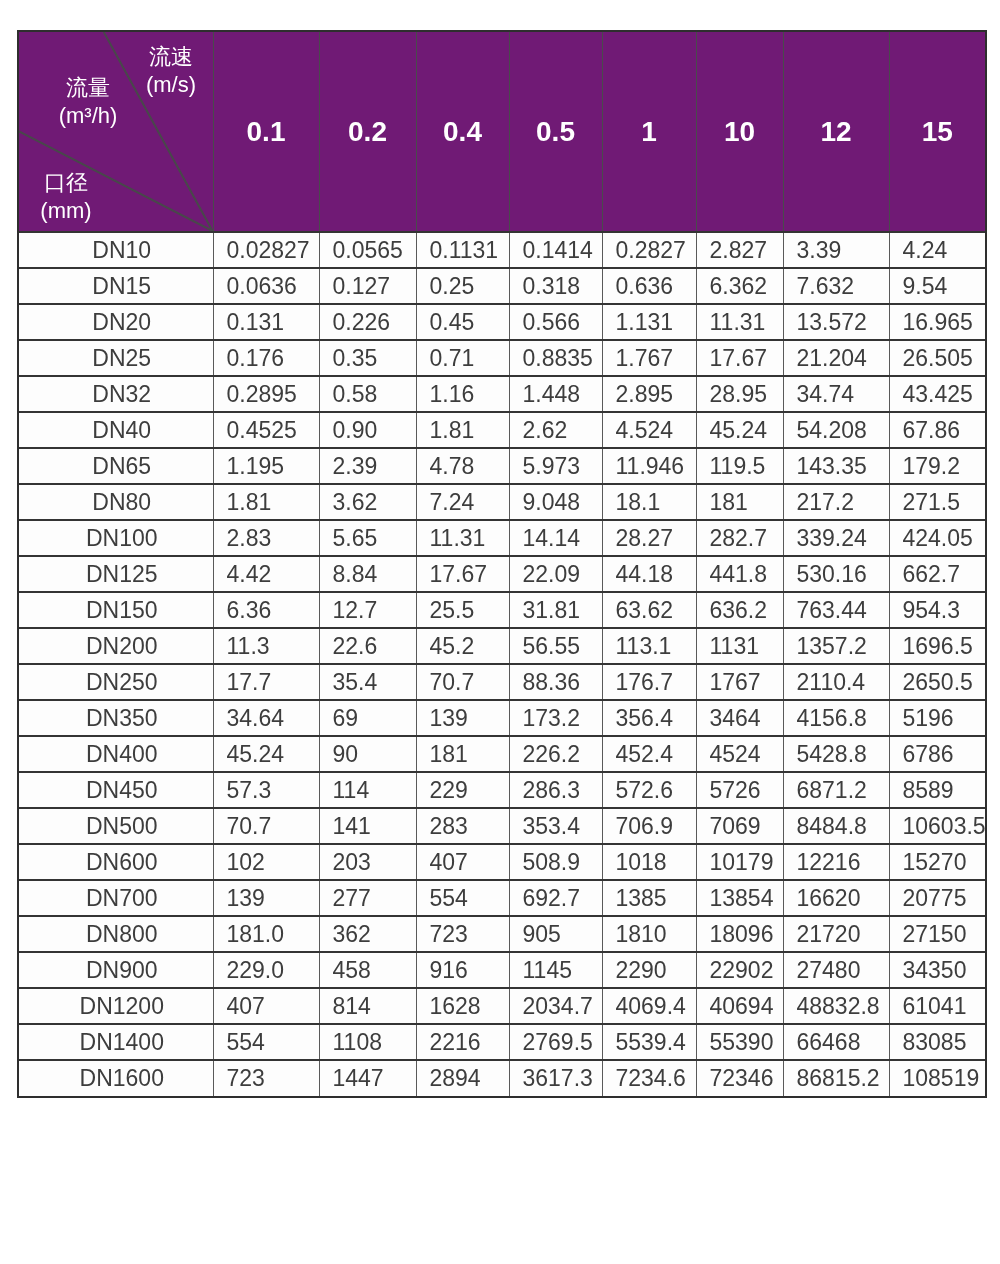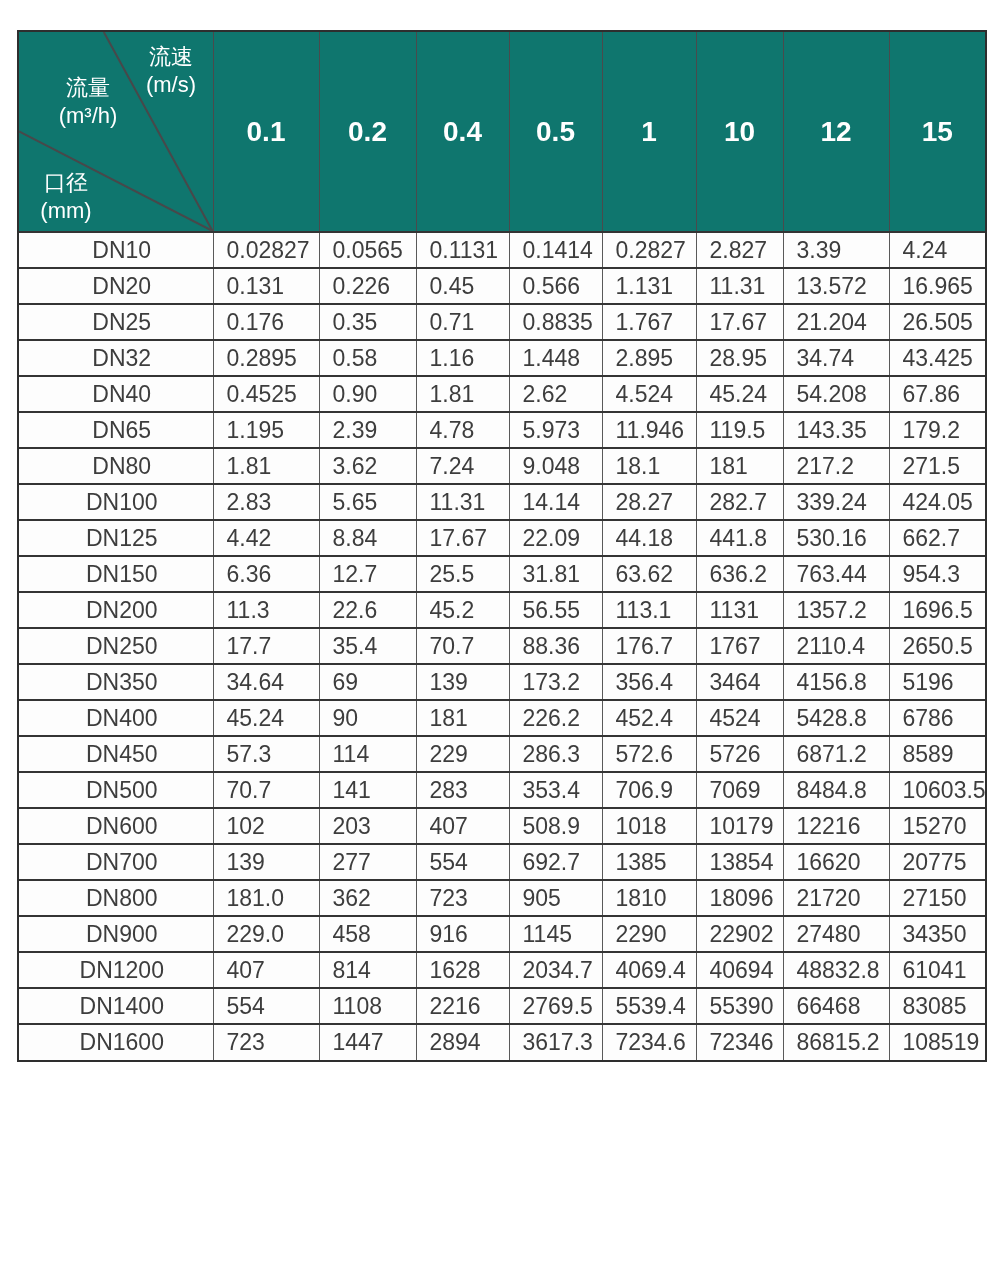--- a/index.html
+++ b/index.html
@@ -29,21 +29,21 @@
     border-collapse: collapse;
     table-layout: fixed;
     width: 966px;
   }
   .flow-table th, .flow-table td {
     box-sizing: border-box;
     padding: 0;
   }
   
   .flow-table thead th {
-    background: #0f766e;
+    background: #701a75;
     color: #ffffff;
     height: 200px;
     border-left: 1px solid #4a4a4c;
     font-size: 28px;
     font-weight: 600;
     text-align: center;
     vertical-align: middle;
   }
   .flow-table thead th.corner {
     border-left: none;
@@ -141,20 +141,31 @@
     <td>0.02827</td>
     <td>0.0565</td>
     <td>0.1131</td>
     <td>0.1414</td>
     <td>0.2827</td>
     <td>2.827</td>
     <td>3.39</td>
     <td>4.24</td>
   </tr>
           <tr>
+    <td class="dn">DN15</td>
+    <td>0.0636</td>
+    <td>0.127</td>
+    <td>0.25</td>
+    <td>0.318</td>
+    <td>0.636</td>
+    <td>6.362</td>
+    <td>7.632</td>
+    <td>9.54</td>
+  </tr>
+          <tr>
     <td class="dn">DN20</td>
     <td>0.131</td>
     <td>0.226</td>
     <td>0.45</td>
     <td>0.566</td>
     <td>1.131</td>
     <td>11.31</td>
     <td>13.572</td>
     <td>16.965</td>
   </tr>

